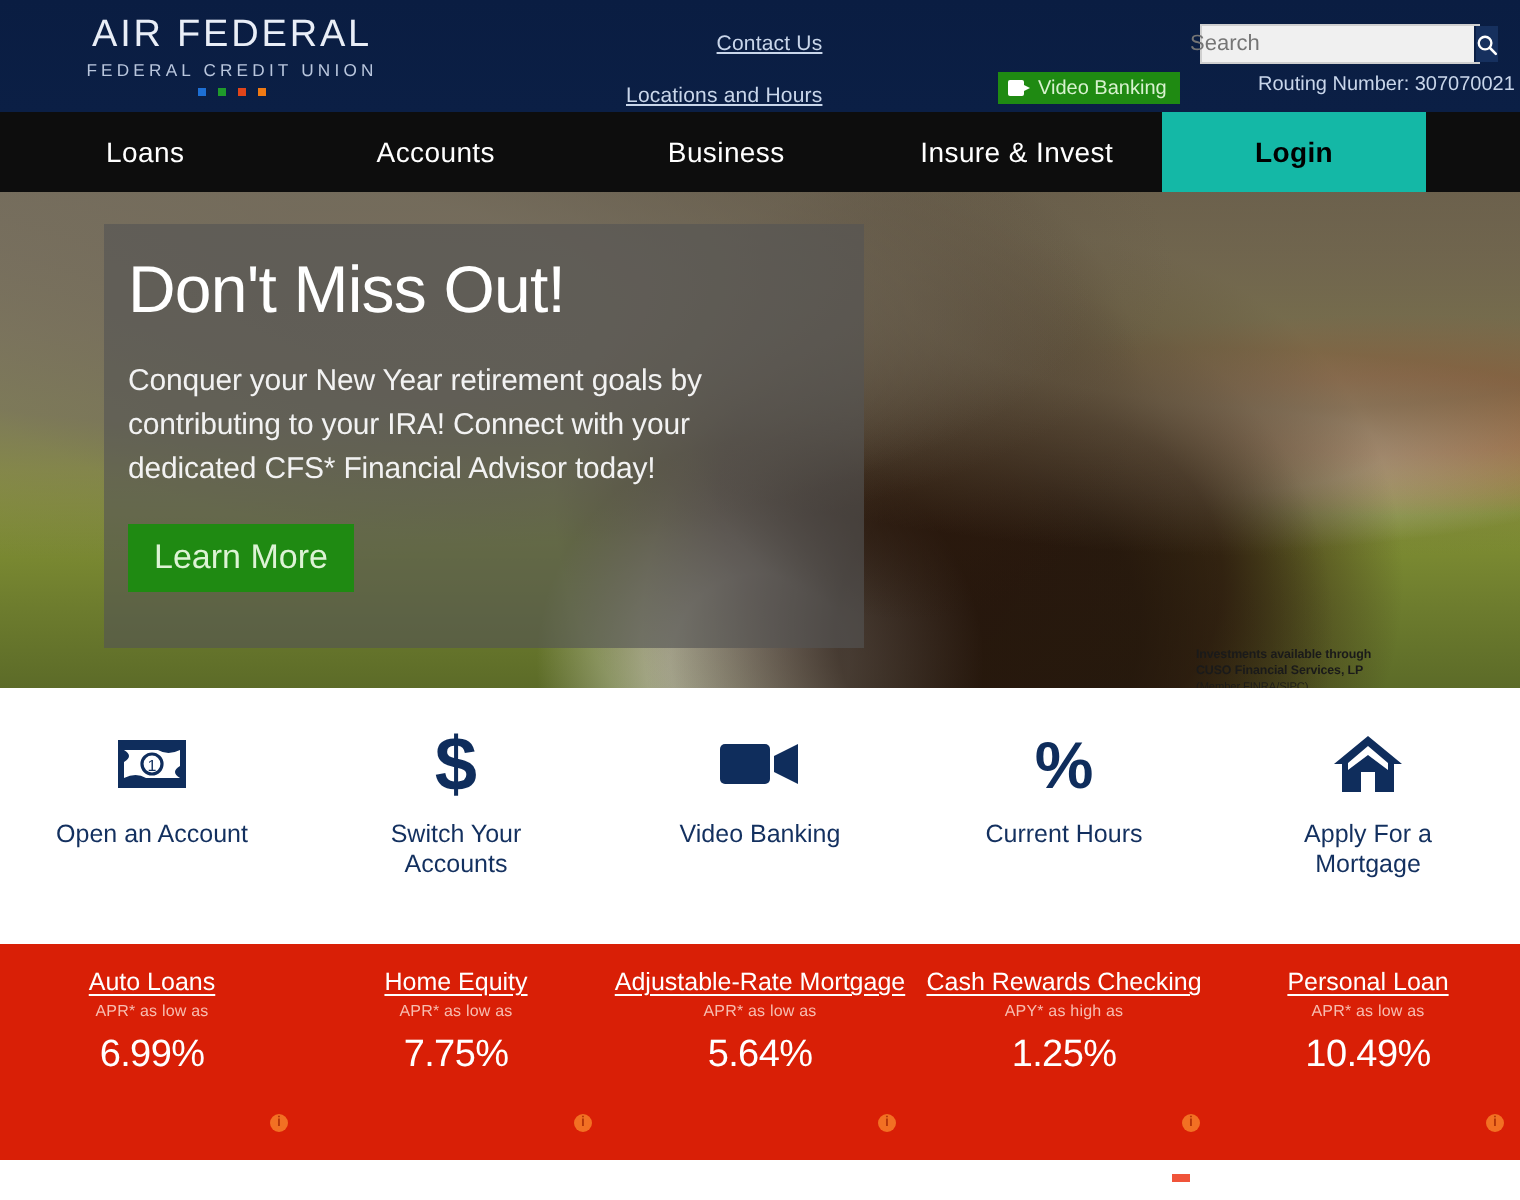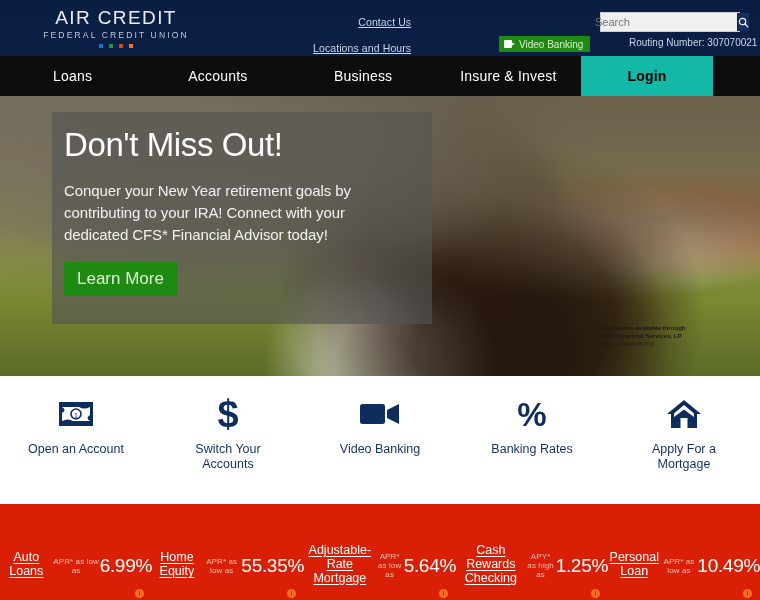--- a/index.html
+++ b/index.html
@@ -90,21 +90,21 @@
     height:100%;
   }
   .mainnav .item.login{
     background:#14b8a6; color:#000000; font-weight:bold; max-width:132px;
     flex:0 0 132px;
   }
   .mainnav .spacer{ flex:0 0 47px; background:#0d0d0d;}
 
   
   .hero{
-    position:relative; height:280px; overflow:hidden;
+    position:relative; height:248px; overflow:hidden;
     background:#ef4444;
   }
   .hero-bg{
     position:absolute; inset:0;
     background:
       radial-gradient(circle at 57% 62%, rgba(60,36,20,.92) 0 16%, rgba(60,36,20,0) 34%),
       radial-gradient(circle at 70% 78%, rgba(52,30,16,.86) 0 14%, rgba(52,30,16,0) 30%),
       radial-gradient(ellipse at 78% 52%, rgba(221,222,214,.55) 0 12%, rgba(221,222,214,0) 28%),
       radial-gradient(ellipse at 92% 45%, rgba(224,60,30,.55) 0 10%, rgba(224,60,30,0) 26%),
       linear-gradient(180deg,
@@ -165,21 +165,21 @@
     margin-top:8px; color:#13305f; font-size:12.5px; text-align:center;
     line-height:15px; max-width:110px;
   }
 
   
   .rates{
     height:108px; background:#d91f06; display:flex; position:relative;
     padding-top:12px;
   }
   .rates .rcol{
-    flex:1; position:relative; display:flex; flex-direction:row;
+    flex:1; position:relative; display:flex; flex-direction:column;
     align-items:center;
   }
   .rates .rname{
     color:#ffffff; font-size:12.5px; text-decoration:underline;
     text-align:center; line-height:14px; cursor:pointer;
     text-underline-offset:2px;
   }
   .rates .rsub{
     color:#f7bdb0; font-size:8px; margin-top:3px; text-align:center;
     letter-spacing:.1px;
@@ -202,21 +202,21 @@
     position:absolute; left:586px; top:7px; width:9px; height:4px;
     background:#f0543a;
   }
 </style>
 </head>
 <body>
 
 <div class="topbar">
 
   <div class="logo-wrap">
-    <div class="logo-main">AIR CREDIT</div>
+    <div class="logo-main">AIR FEDERAL</div>
     <div class="logo-sub">FEDERAL CREDIT UNION</div>
     <div class="logo-dots">
       <i style="background:#1d6fd4"></i>
       <i style="background:#1f9a2b"></i>
       <i style="background:#e0451a"></i>
       <i style="background:#f07a14"></i>
     </div>
   </div>
 
   <div class="toplinks">
@@ -306,21 +306,21 @@
     </div>
     <div class="lbl">Video Banking</div>
   </div>
 
   <div class="col">
     <div class="ic">
       <svg width="32" height="34" viewBox="0 0 32 34">
         <text x="16" y="29" font-size="33" font-weight="bold" font-family="Liberation Sans, sans-serif" fill="#0f2d5c" text-anchor="middle">%</text>
       </svg>
     </div>
-    <div class="lbl">Banking Rates</div>
+    <div class="lbl">Current Hours</div>
   </div>
 
   <div class="col">
     <div class="ic">
       <svg width="36" height="32" viewBox="0 0 36 32">
         <path d="M18 2 L35 16 L31 16 L31 30 L5 30 L5 16 L1 16 Z" fill="#0f2d5c"></path>
         <path d="M18 7 L28 15.5 L28 19 L18 11.5 L8 19 L8 15.5 Z" fill="#ffffff"></path>
         <rect x="14.5" y="20" width="7" height="10" fill="#ffffff"></rect>
       </svg>
     </div>
@@ -334,21 +334,21 @@
   <div class="rcol">
     <div class="rname">Auto Loans</div>
     <div class="rsub">APR* as low as</div>
     <div class="rval">6.99%</div>
     <div class="info">i</div>
   </div>
 
   <div class="rcol">
     <div class="rname">Home Equity</div>
     <div class="rsub">APR* as low as</div>
-    <div class="rval">55.35%</div>
+    <div class="rval">7.75%</div>
     <div class="info">i</div>
   </div>
 
   <div class="rcol">
     <div class="rname">Adjustable-Rate Mortgage</div>
     <div class="rsub">APR* as low as</div>
     <div class="rval">5.64%</div>
     <div class="info">i</div>
   </div>
 

